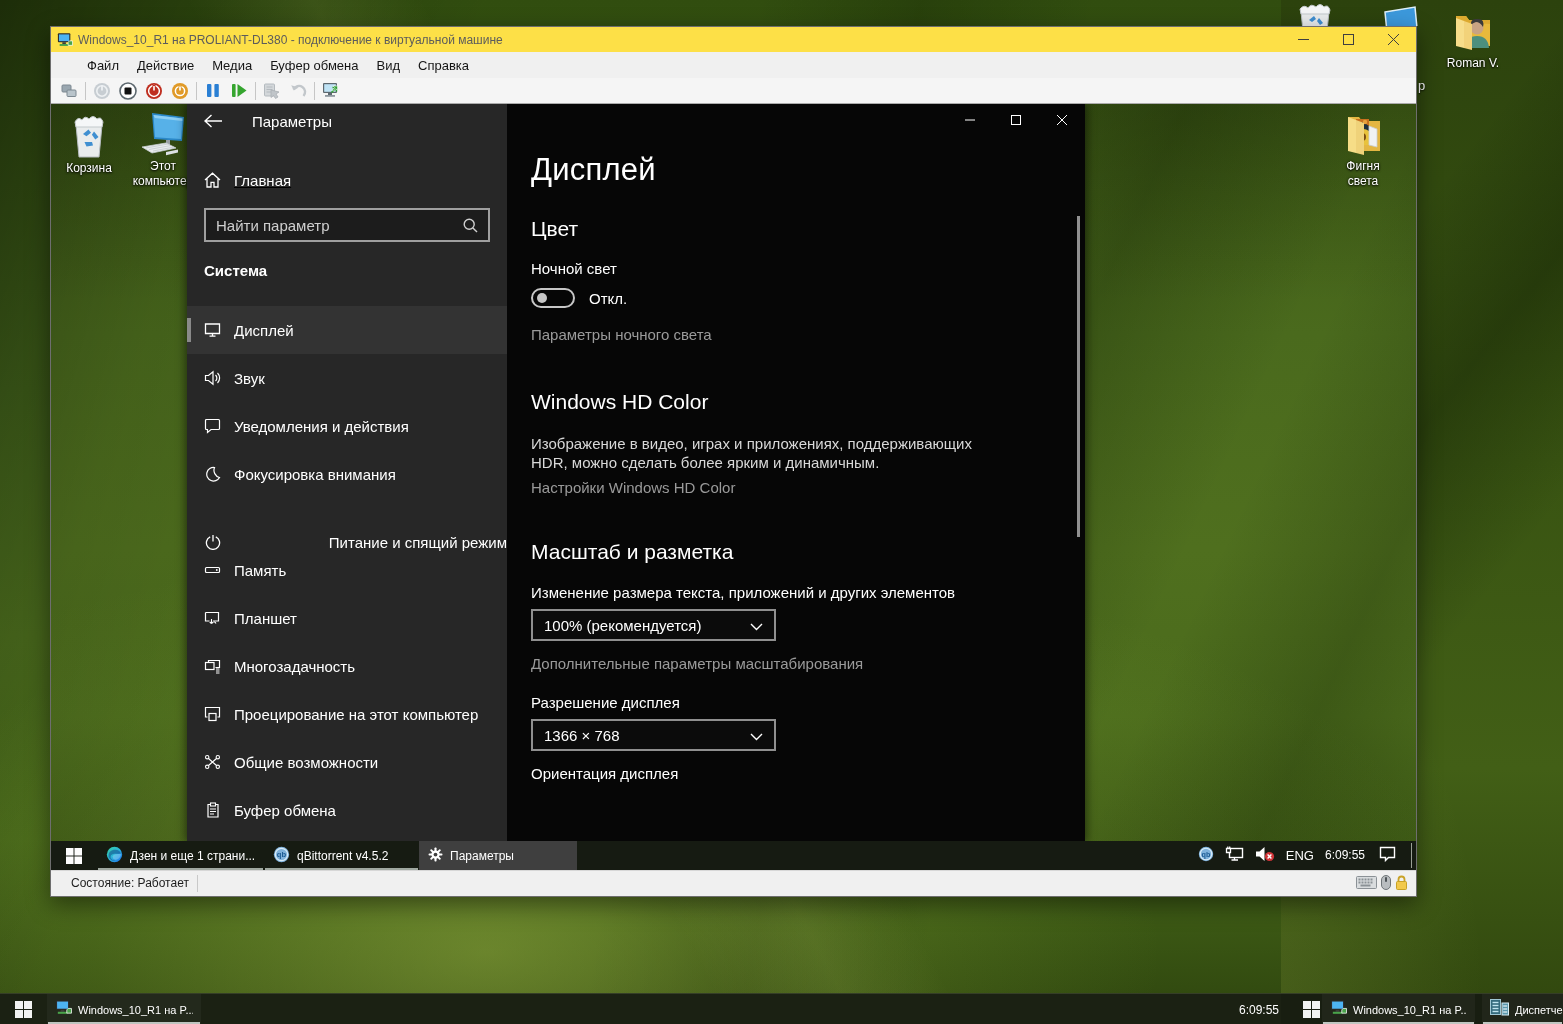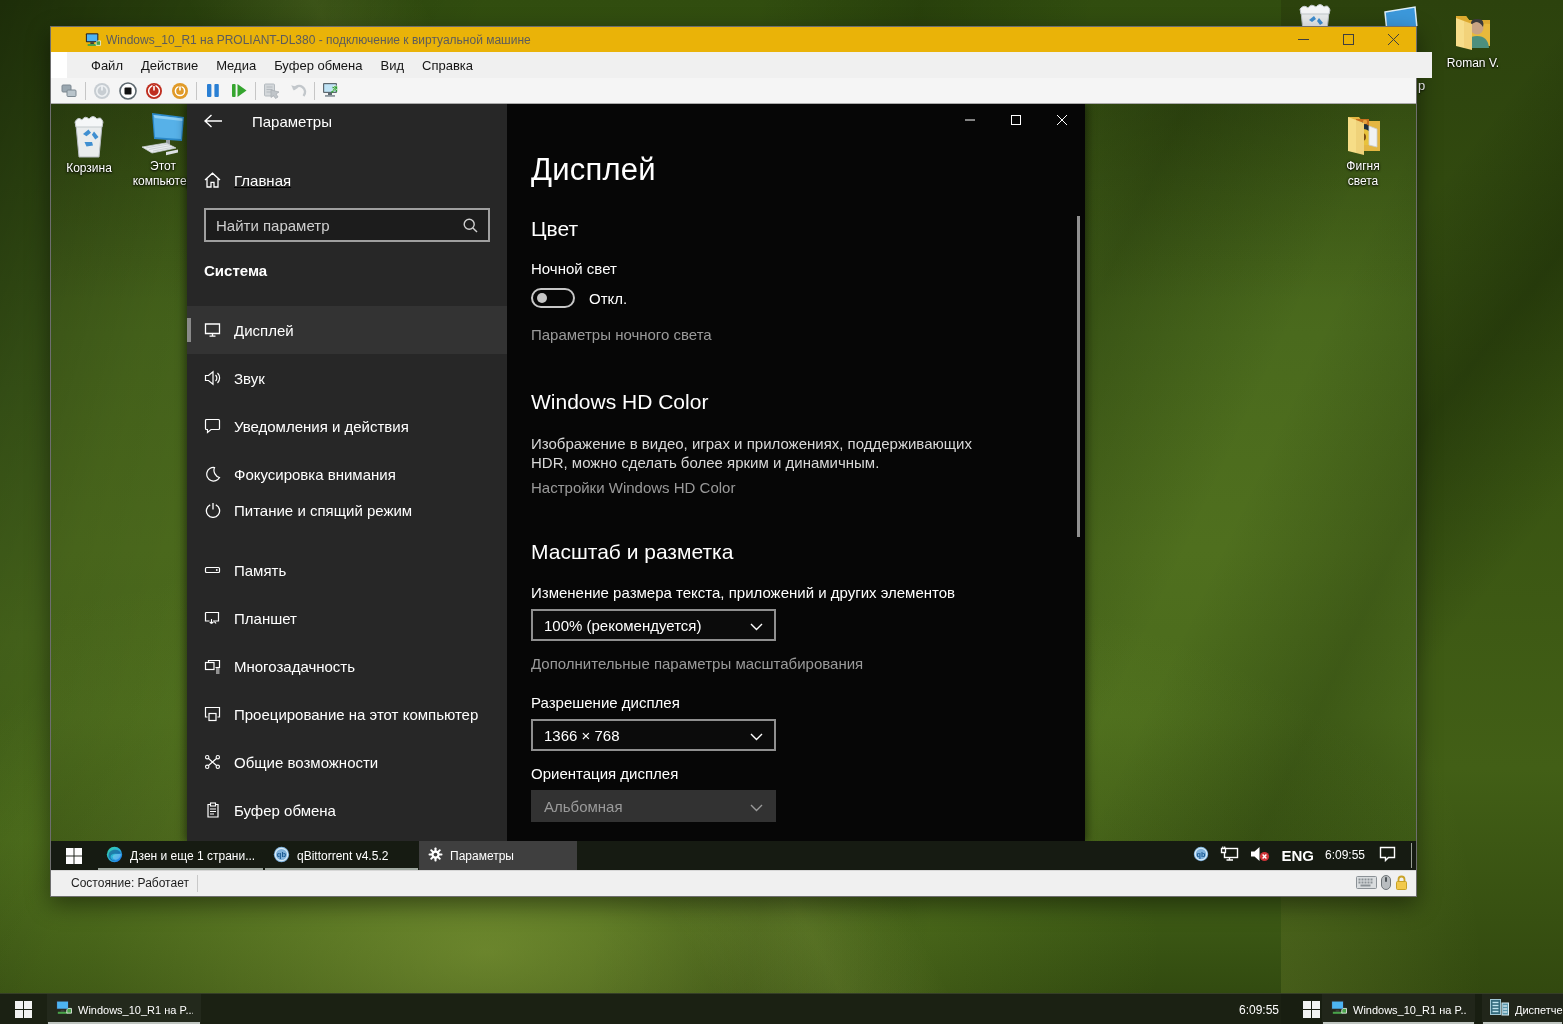--- a/index.html
+++ b/index.html
@@ -34,25 +34,25 @@
   #host-taskbar::after { content:""; position:absolute; left:1281px; top:0; width:282px; height:100%; background:#181e11; }
   .htb-start { position:absolute; left:0; top:0; width:46px; height:31px; display:flex; align-items:center; justify-content:center; z-index:2; }
   .htb-task { position:absolute; top:0; height:31px; display:flex; align-items:center; gap:6px; padding:0 8px; z-index:2; background:rgba(255,255,255,.04); }
   .htb-lbl { color:#fff; font-size:11px; white-space:nowrap; overflow:hidden; }
   .htb-ul { position:absolute; left:1px; right:1px; bottom:0; height:3px; background:#bfc5c0; }
   .htb-clock { position:absolute; right:284px; top:0; height:31px; display:flex; align-items:center; color:#fff; font-size:12px; z-index:2; }
 
   
   #vm-window { left:50px; top:26px; width:1367px; height:871px; background:#fff;
     border:1px solid #6e6e6e; box-shadow:0 8px 22px rgba(0,0,0,.45); }
-  #vm-titlebar { left:0; top:0; width:100%; height:25px; background:#eab308; display:flex; align-items:center;padding-left:28px; }
+  #vm-titlebar { left:0; top:0; width:100%; height:25px; background:#fde047; display:flex; align-items:center; }
   #vm-title-text { color:#5c5c5c; font-size:12px; margin-left:5px; white-space:nowrap; }
   .vm-caption-btns { position:absolute; right:0; top:0; height:25px; display:flex; }
   .vm-cap-btn { width:45px; height:25px; display:flex; align-items:center; justify-content:center; }
-  #vm-menubar { left:16px; top:25px; width:100%; height:26px; background:#f0f0f0; display:flex; align-items:center; padding-left:15px; }
+  #vm-menubar { left:0; top:25px; width:100%; height:26px; background:#f0f0f0; display:flex; align-items:center; padding-left:27px; }
   .vm-menu-item { font-size:13px; color:#151515; padding:0 9px; height:100%; display:flex; align-items:center; }
   #vm-toolbar { left:0; top:51px; width:100%; height:26px; background:#f5f5f5; border-bottom:1px solid #ababab;
     display:flex; align-items:center; padding-left:5px; }
   .tb-btn { width:26px; height:24px; display:flex; align-items:center; justify-content:center; }
   .tb-sep { width:1px; height:18px; background:#c6c6c6; margin:0 3px; }
   #vm-statusbar { left:0; top:843px; width:100%; height:26px; background:#f0f0f0; border-top:1px solid #d7d7d7;
     display:flex; align-items:center; }
   #vm-status-text { font-size:12px; color:#1c1c1c; margin-left:20px; padding-right:8px; border-right:1px solid #c9c9c9; height:17px; line-height:17px; }
   #vm-status-icons { position:absolute; right:8px; top:0; height:26px; display:flex; align-items:center; gap:4px; }
 
@@ -435,21 +435,21 @@
           <span class="nav-txt">Уведомления и действия</span>
         </div>
         <div class="nav-row" style="top:346px;">
           <span class="nav-ic">
               <svg width="16" height="16" viewBox="0 0 16 16">
                 <path d="M9.5 1.5 A6.8 6.8 0 1 0 14.5 11.5 A7.5 7.5 0 0 1 9.5 1.5 Z" fill="none" stroke="#fff" stroke-width="1.2"></path>
               </svg>
             </span>
           <span class="nav-txt">Фокусировка внимания</span>
         </div>
-        <div class="nav-row" style="top:382px;">
+        <div class="nav-row" style="top:414px;justify-content:space-between;">
           <span class="nav-ic">
               <svg width="16" height="16" viewBox="0 0 16 16">
                 <path d="M5.2 2.8 a6.6 6.6 0 1 0 5.6 0 M8 1 v6.5" fill="none" stroke="#fff" stroke-width="1.3"></path>
               </svg>
             </span>
           <span class="nav-txt">Питание и спящий режим</span>
         </div>
         <div class="nav-row" style="top:442px;">
           <span class="nav-ic">
               <svg width="17" height="16" viewBox="0 0 17 16">
@@ -551,26 +551,20 @@
         </div>
         <div class="pg-link" style="top:551px;">Дополнительные параметры масштабирования</div>
         <div class="pg-label" style="top:590px;">Разрешение дисплея</div>
         <div class="pg-select" style="top:615px;">
           <span>1366 × 768</span>
           <svg class="pg-chev" width="13" height="8" viewBox="0 0 13 8">
               <path d="M1 1 L6.5 6.5 L12 1" fill="none" stroke="#fff" stroke-width="1.4"></path>
             </svg>
         </div>
         <div class="pg-label" style="top:661px;">Ориентация дисплея</div>
-        <div class="pg-select pg-select-disabled" style="top:686px;">
-          <span>Альбомная</span>
-          <svg class="pg-chev" width="13" height="8" viewBox="0 0 13 8">
-              <path d="M1 1 L6.5 6.5 L12 1" fill="none" stroke="#9a9a9a" stroke-width="1.4"></path>
-            </svg>
-        </div>
         <div id="sw-scrollbar"></div>
       </div>
     </div>
     <div id="guest-taskbar" class="abs">
       <div id="gtb-showdesk"></div>
       <div class="gtb-start">
         <svg width="16" height="16" viewBox="0 0 17 17">
             <g fill="#fdfdfd">
           <rect x="0" y="0" width="8" height="8"></rect>
               <rect x="9" y="0" width="8" height="8"></rect>
@@ -629,21 +623,21 @@
           <rect x="4.5" y="2.5" width="13" height="9" fill="none" stroke="#fff" stroke-width="1.4"></rect>
           <path d="M9.5 11.5 v2.5 M6.5 14 h6.5" stroke="#fff" stroke-width="1.3"></path>
           <path d="M1.5 6.5 v-4 h4 v4 Z" fill="#161b12" stroke="#fff" stroke-width="1.3"></path>
           <path d="M2.8 2.5 v-2 M4.7 2.5 v-2" stroke="#fff" stroke-width="1.2"></path>
         </svg></span>
         <span><svg width="20" height="16" viewBox="0 0 20 16">
           <path d="M1 5.5 h3.5 L9.5 1 v14 L4.5 10.5 H1 Z" fill="#fff"></path>
           <circle cx="14.5" cy="10.5" r="4.6" fill="#d13438"></circle>
           <path d="M12.6 8.6 l3.8 3.8 M16.4 8.6 l-3.8 3.8" stroke="#fff" stroke-width="1.4"></path>
         </svg></span>
-        <span style="font-size:15px;font-weight:bold;">ENG</span>
+        <span style="font-size:13px;">ENG</span>
         <span>6:09:55</span>
         <span style="margin-left:3px;"><svg width="17" height="16" viewBox="0 0 17 16">
           <path d="M1.5 1.5 h14 v10 h-6 l-3 3 v-3 h-5 Z" fill="none" stroke="#fff" stroke-width="1.4"></path>
         </svg></span>
       </div>
     </div>
   </div>
   <div id="vm-statusbar" class="abs">
     <span id="vm-status-text">Состояние: Работает</span>
     <div id="vm-status-icons">

